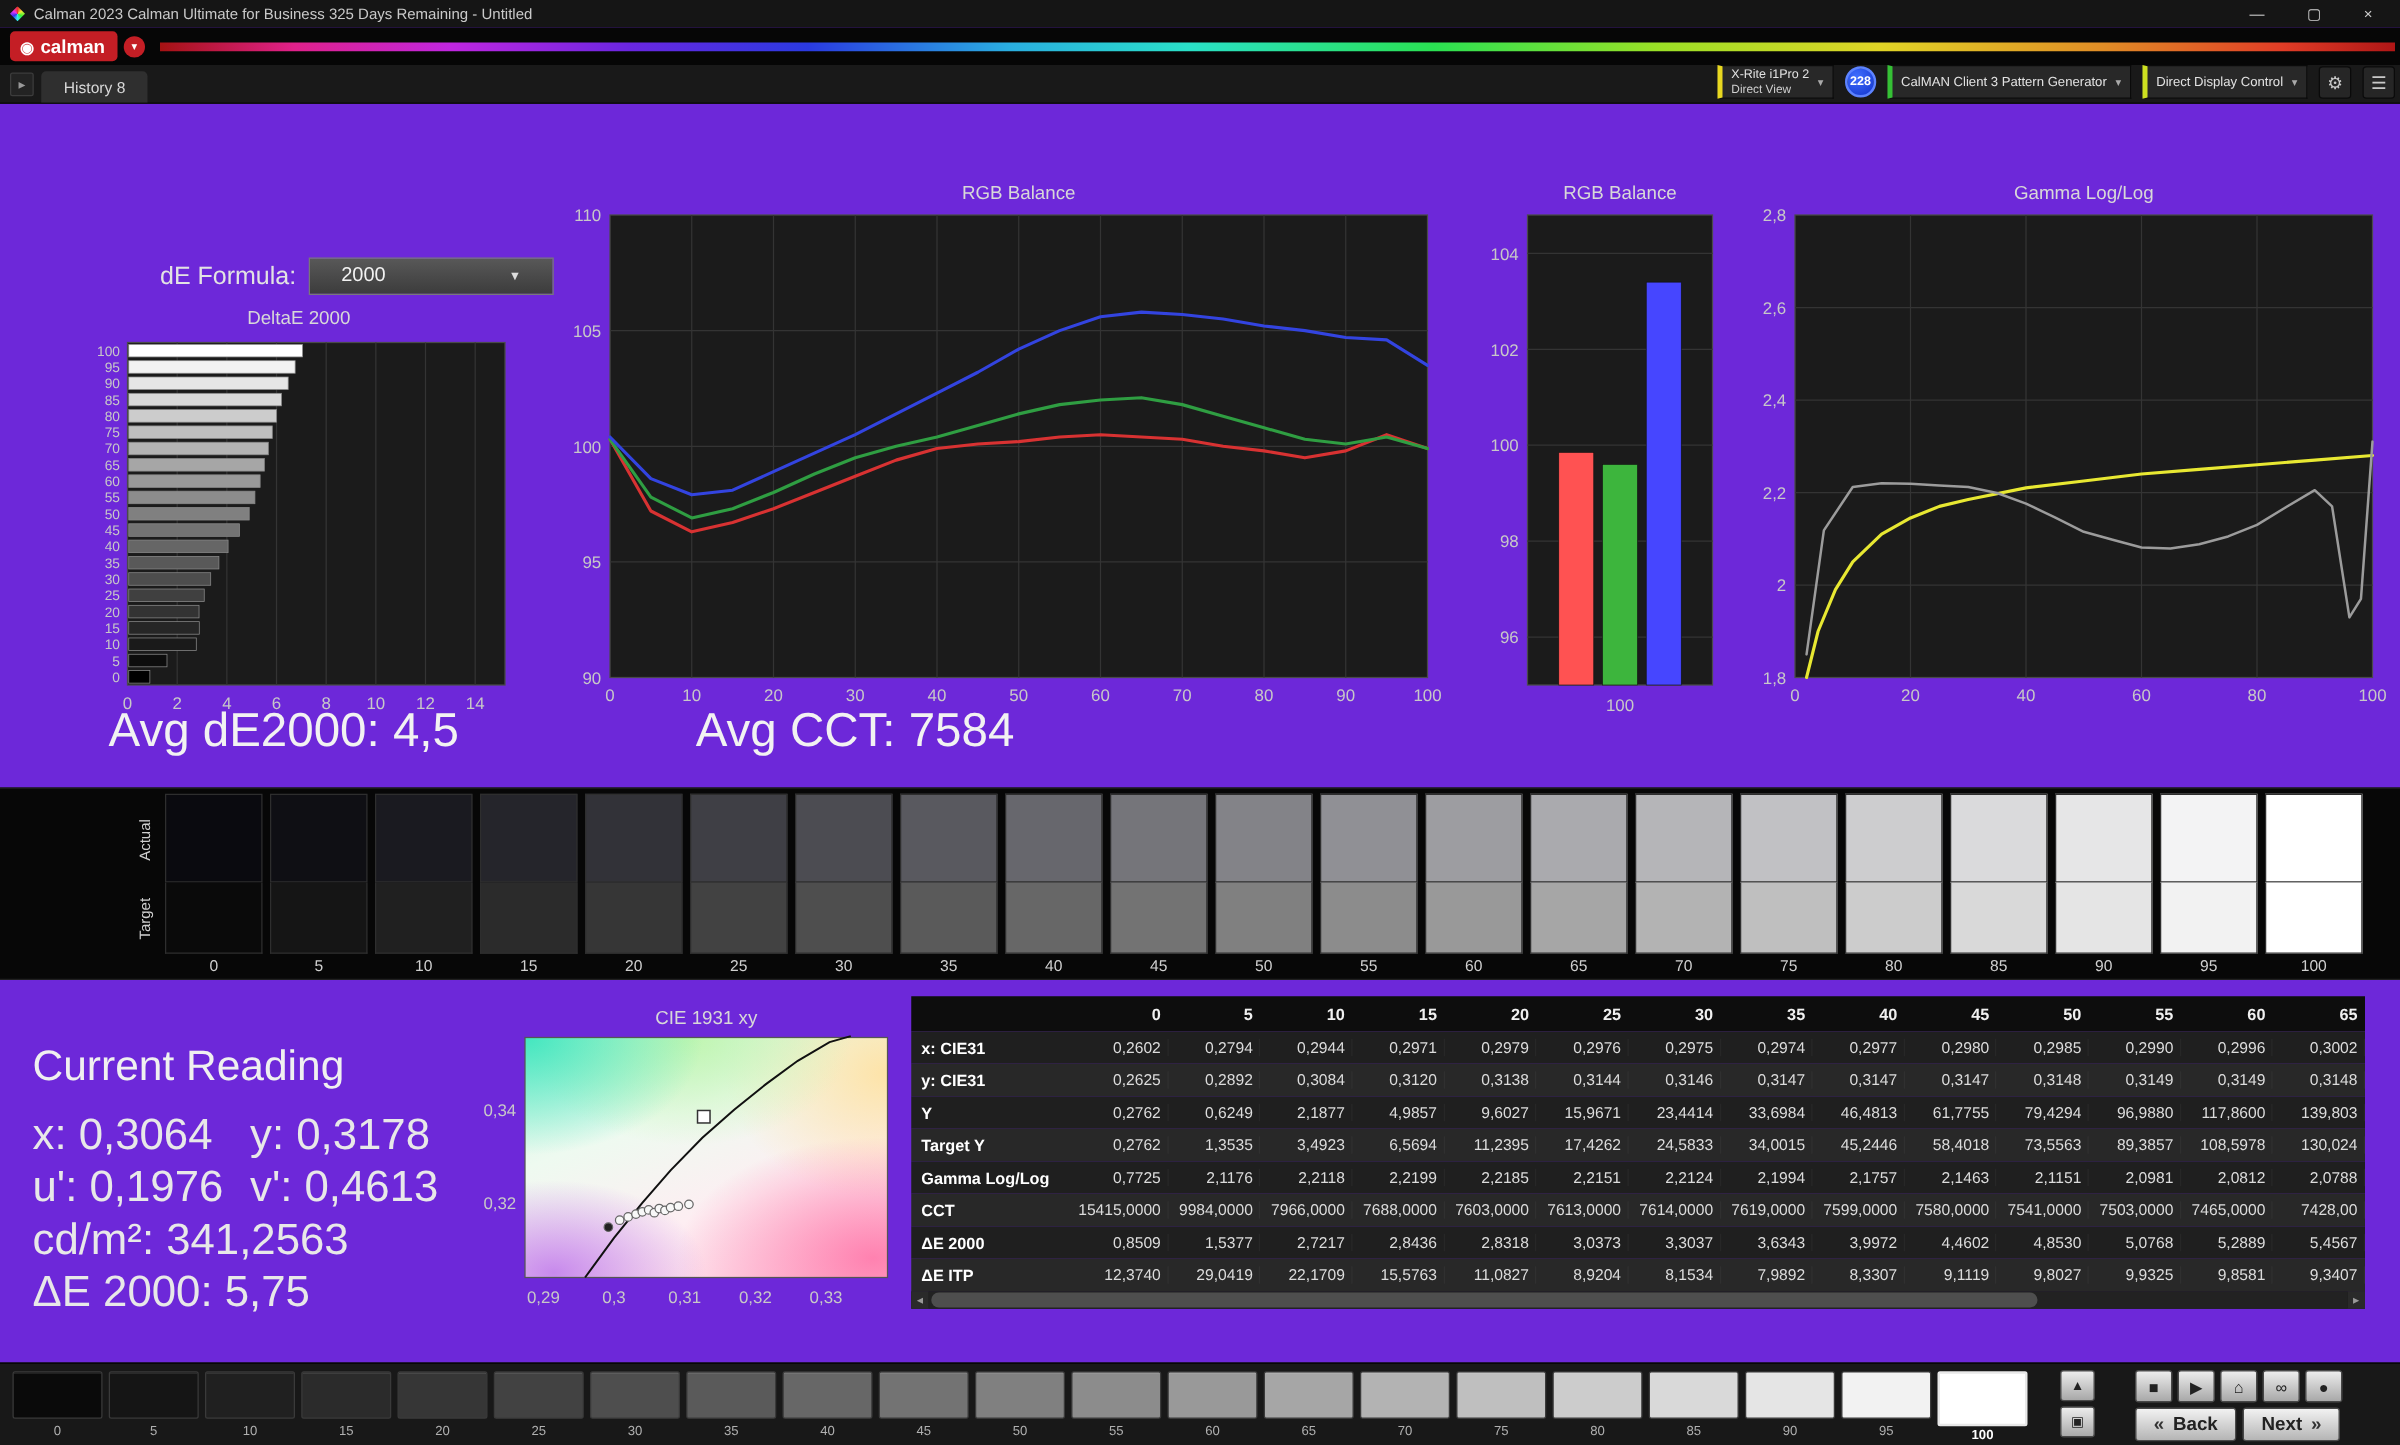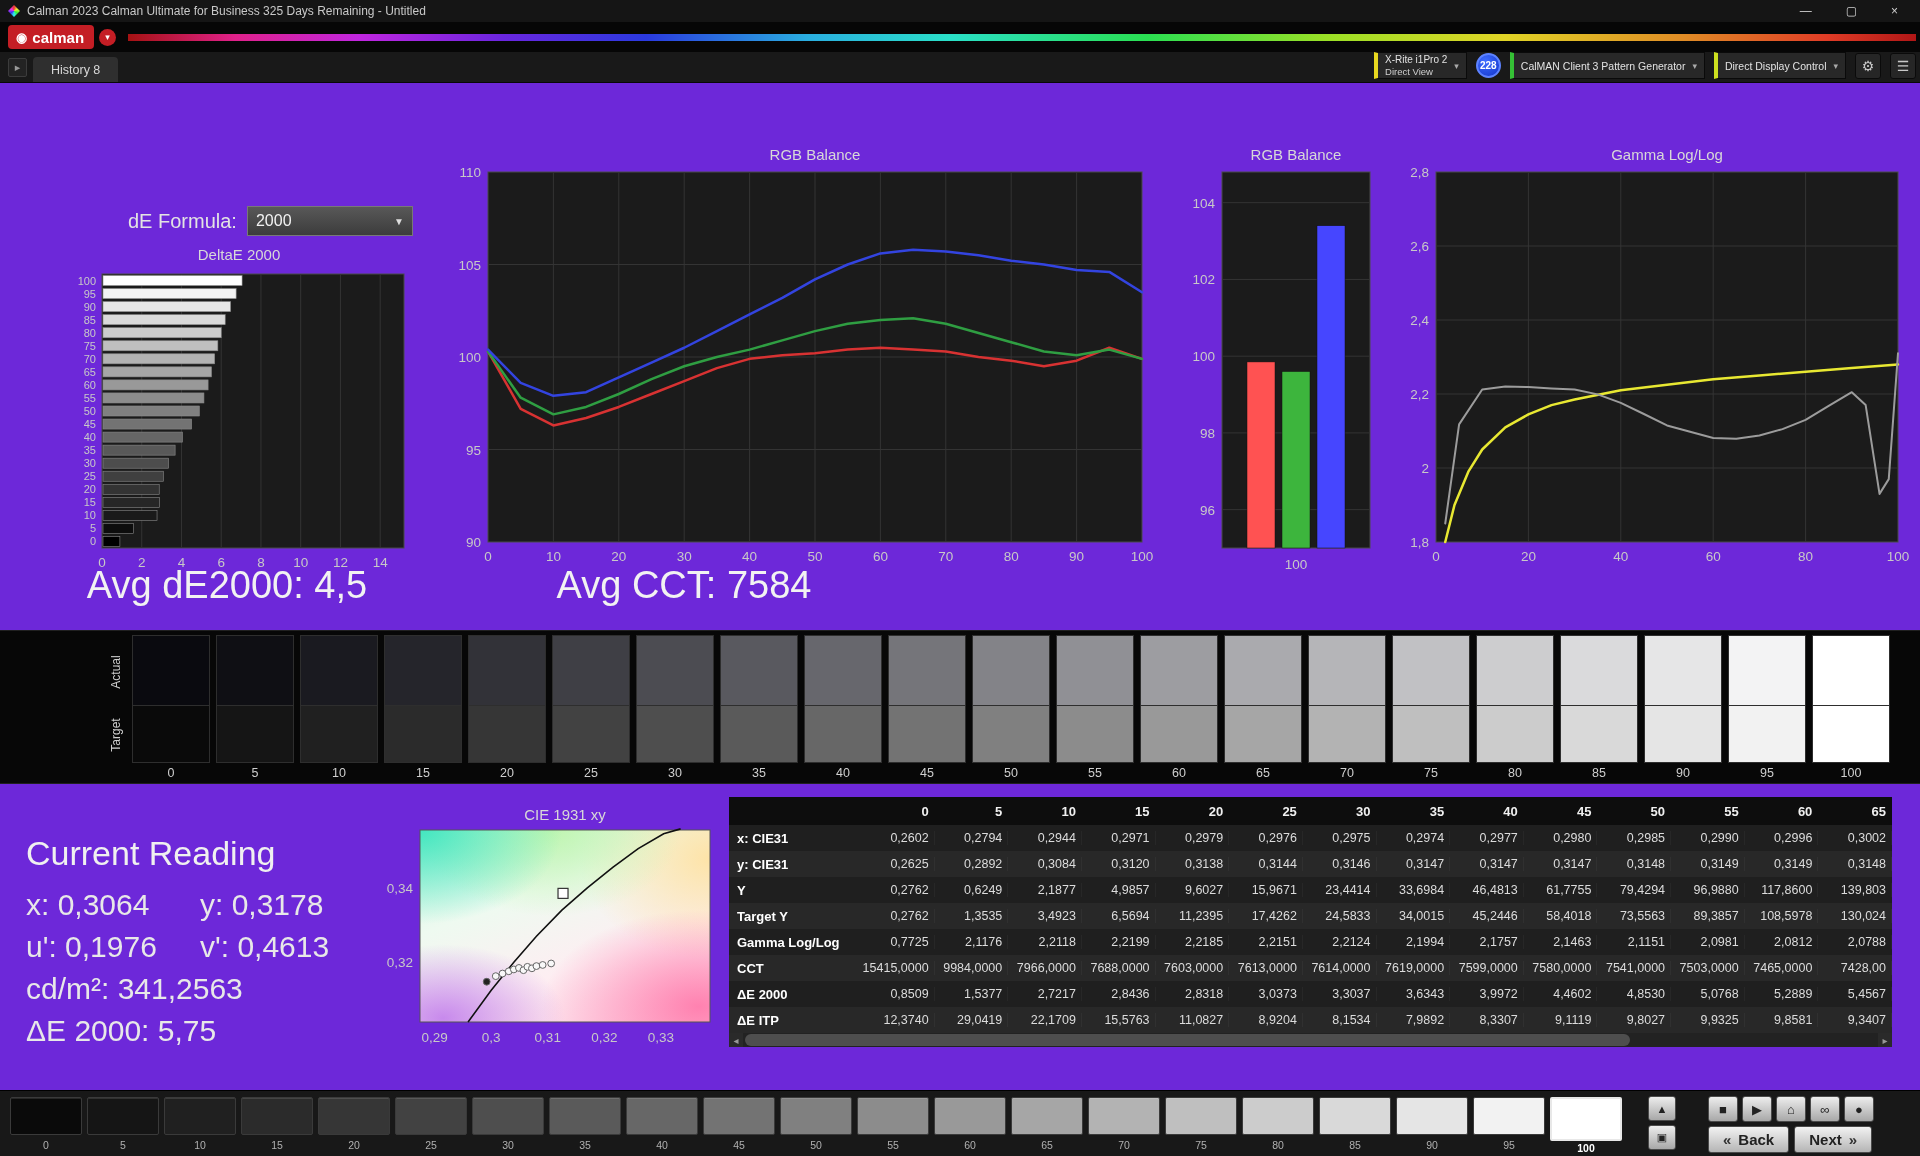--- a/index.html
+++ b/index.html
@@ -31,42 +31,42 @@
 .accent-lime{border-left:4px solid #cde020 !important}
 .tb-lines{display:flex;flex-direction:column;line-height:1.2}
 .tb-lines .l1{font-weight:normal;font-size:10px}
 .tb-lines .l2{font-size:9.5px;color:#cfcfcf}
 .badge-circle{width:25px;height:25px;border-radius:50%;background:radial-gradient(circle at 35% 30%,#3f6eff,#1233cc);border:2px solid #5d83ff;color:#fff;font-size:10px;font-weight:bold;display:flex;align-items:center;justify-content:center}
 .tb-icon-btn{width:26px;height:26px;background:#262626;border:1px solid #0a0a0a;border-radius:3px;color:#c8c8c8;font-size:14px;display:flex;align-items:center;justify-content:center}
 
 
 .page-title{position:absolute;left:10px;top:128px;font-size:48px;color:#efefef;letter-spacing:1px}
 .de-formula{position:absolute;left:128px;top:206px;display:flex;align-items:center;gap:10px;font-size:20px;color:#e3e3e3}
-.select{width:166px;height:30px;background:linear-gradient(#585858,#3c3c3c);border:1px solid #787878;display:flex;align-items:center;justify-content:space-between;padding:0 8px;font-size:16px;color:#f2f2f2}
+.select{width:196px;height:30px;background:linear-gradient(#585858,#3c3c3c);border:1px solid #787878;display:flex;align-items:center;justify-content:space-between;padding:0 25px;font-size:16px;color:#f2f2f2}
 .sel-caret{font-size:10px;color:#ddd}
 
 
 .chart-title{position:absolute;font-size:15px;color:#d8d8d8;text-align:center;white-space:nowrap}
 svg.chart{position:absolute}
 
 
 .stat{position:absolute;top:564px;transform:translateX(-50%);font-size:38px;color:#f2f2f2;white-space:nowrap}
 
 
 .swatch-strip{position:absolute;left:0;top:630px;width:1920px;height:154px;background:#070707;border-top:1px solid #202020;border-bottom:1px solid #202020}
 .rot-label{position:absolute;width:44px;text-align:center;font-size:12px;color:#cfcfcf;transform:rotate(-90deg)}
 .sw-cols{position:absolute;left:132px;top:4px;display:flex}
 .sw-col{width:84px}
 .sw-actual{width:78px;height:71px;border:1px solid #2e2e2e}
 .sw-target{width:78px;height:57px;border:1px solid #2e2e2e;border-top:none}
 .sw-label{width:78px;text-align:center;font-size:12.5px;color:#cfcfcf;padding-top:3px}
 
 
 .cr-title{position:absolute;left:26px;top:834px;font-size:34px;color:#f0f0f0}
-.cr-item{position:absolute;font-size:30px;color:#e8e8e8;white-space:nowrap}
+.cr-item{position:absolute;font-size:35px;color:#e8e8e8;white-space:nowrap}
 
 
 .cie-title{position:absolute;left:420px;top:806px;width:290px;text-align:center;font-size:15px;color:#d8d8d8}
 .cie-plot{position:absolute;left:420px;top:830px;width:290px;height:192px;
   background:
    radial-gradient(ellipse 60% 55% at 8% 98%, rgba(190,120,235,0.85), rgba(190,120,235,0) 70%),
    radial-gradient(ellipse 75% 70% at 96% 92%, rgba(255,120,170,0.9), rgba(255,120,170,0) 72%),
    radial-gradient(ellipse 70% 70% at 0% 0%, rgba(60,230,190,0.95), rgba(60,230,190,0) 70%),
    radial-gradient(ellipse 60% 60% at 45% 0%, rgba(190,245,170,0.9), rgba(190,245,170,0) 75%),
    radial-gradient(ellipse 60% 70% at 100% 15%, rgba(255,225,160,0.9), rgba(255,225,160,0) 75%),

